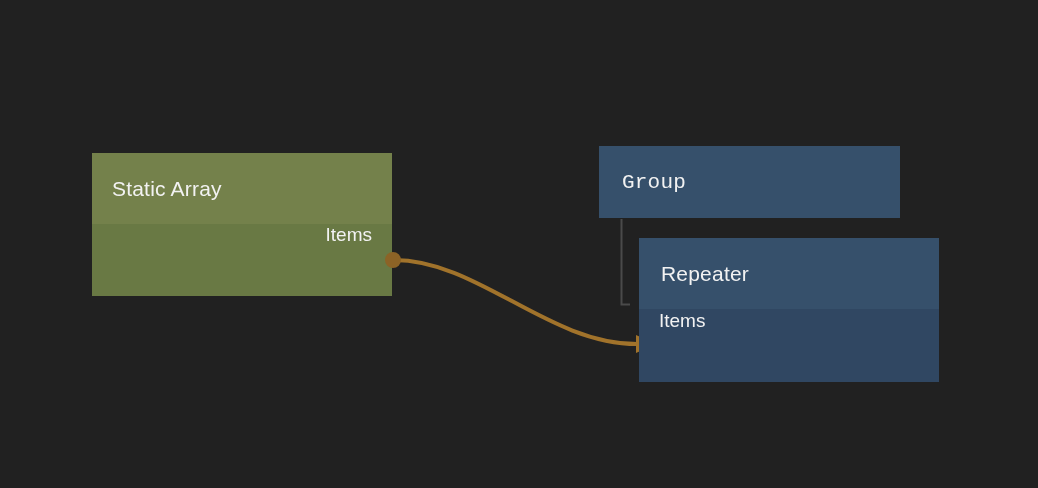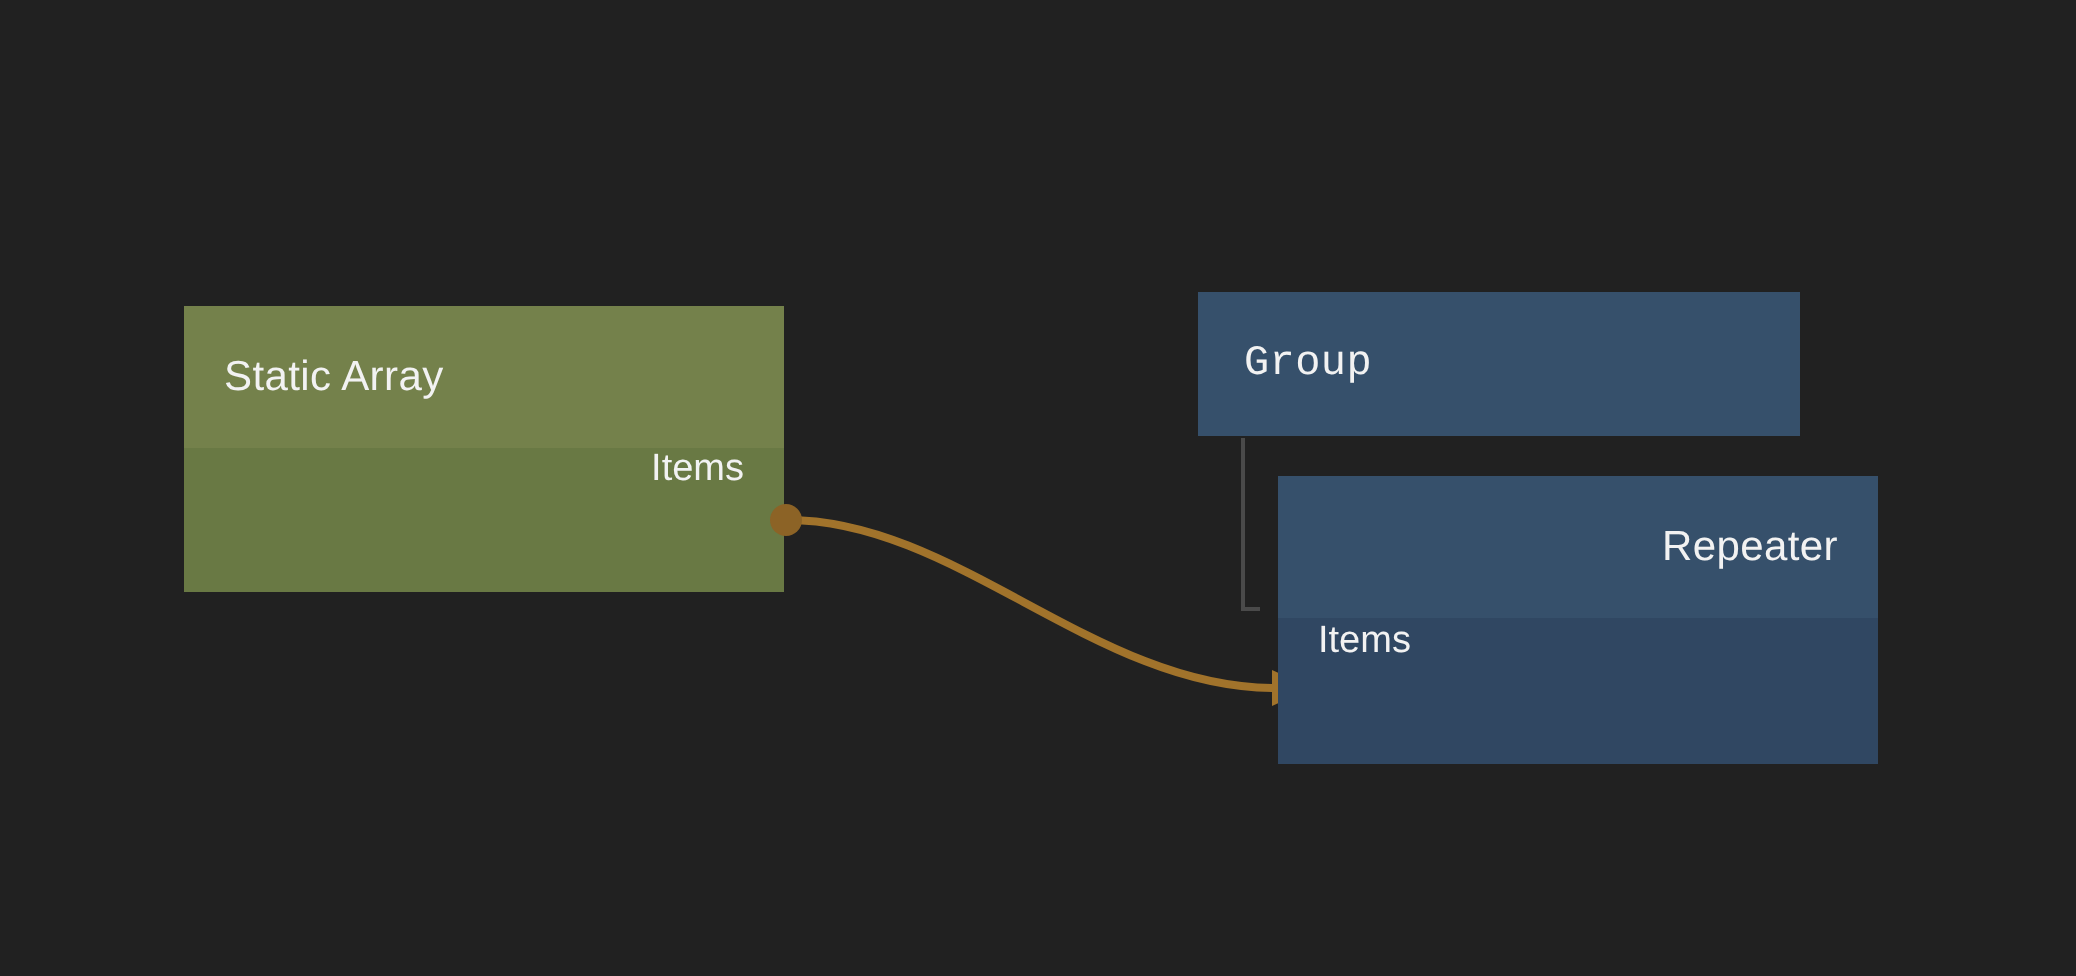--- a/index.html
+++ b/index.html
@@ -85,21 +85,21 @@
   }
   
   #node-static-array { left: 92px; top: 153px; width: 300px; height: 143px; }
   #node-static-array .node-header { background: var(--node_green_header); }
   #node-static-array .node-body   { background: var(--node_green_body); }
 
   #node-group { left: 599px; top: 146px; width: 301px; height: 72px; }
   #node-group .node-header { background: var(--node_blue_header); height: 72px; padding-left: 23px; font-family: Liberation Mono, monospace; }
 
   #node-repeater { left: 639px; top: 238px; width: 300px; height: 144px; }
-  #node-repeater .node-header { background: var(--node_blue_header); padding-left: 22px; justify-content: flex-end; }
+  #node-repeater .node-header { background: var(--node_blue_header); padding-left: 22px; }
   #node-repeater .node-body   { background: var(--node_blue_body); }
 </style>
 </head>
 <body>
 
 <div class="canvas">
 
   <svg class="wires" viewBox="0 0 1038 488">
 
     <path class="hier-line" d="M 621.5 219 L 621.5 304.5 L 630 304.5"></path>

